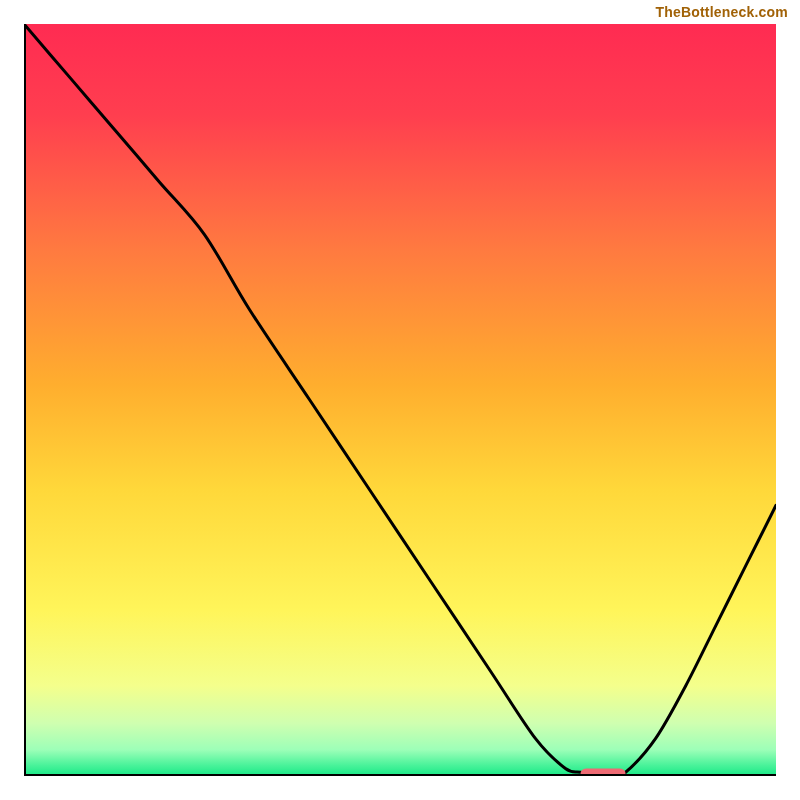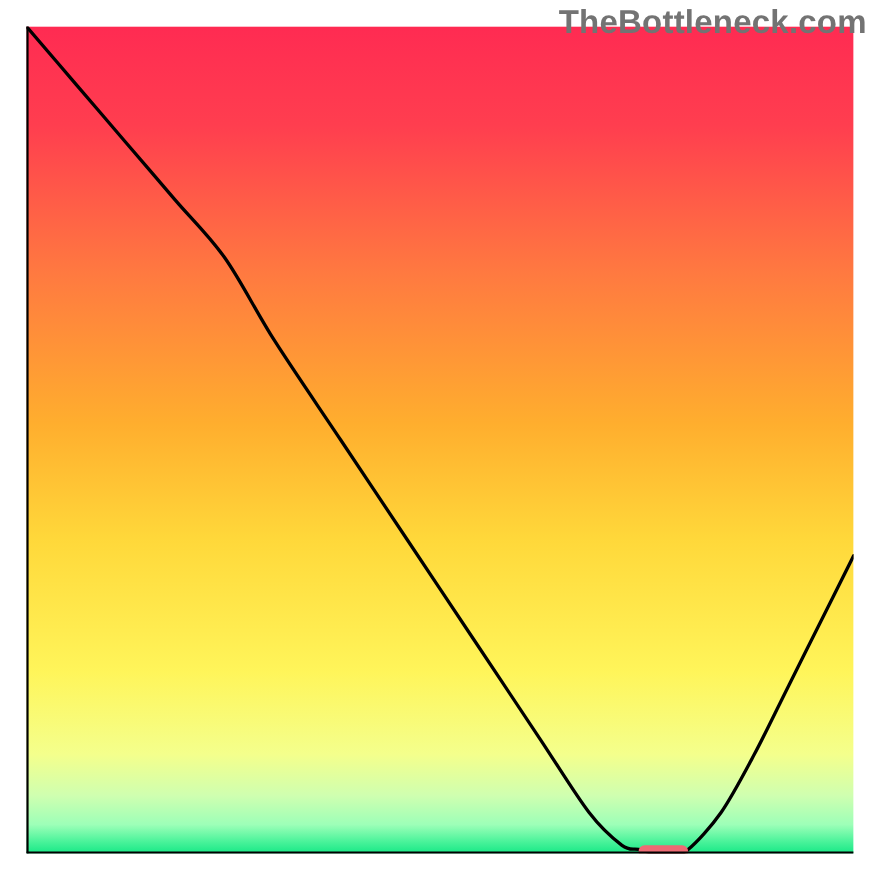--- a/index.html
+++ b/index.html
@@ -12,23 +12,23 @@
   }
   .chart-container {
     position: relative;
     width: 800px;
     height: 800px;
   }
   .watermark {
     position: absolute;
     top: 4px;
     right: 12px;
-    font-size: 30px;
+    font-size: 14px;
     font-weight: 600;
-    color: #737373;
+    color: #a16207;
     letter-spacing: 0.2px;
     z-index: 3;
   }
   .plot-area {
     position: absolute;
     left: 24px;
     top: 24px;
     width: 752px;
     height: 752px;
   }

